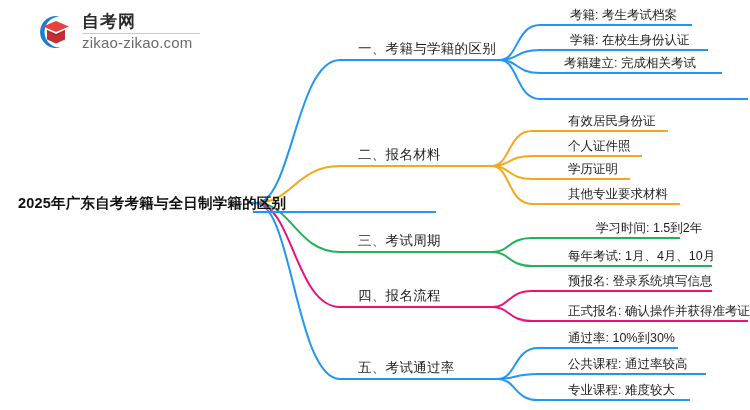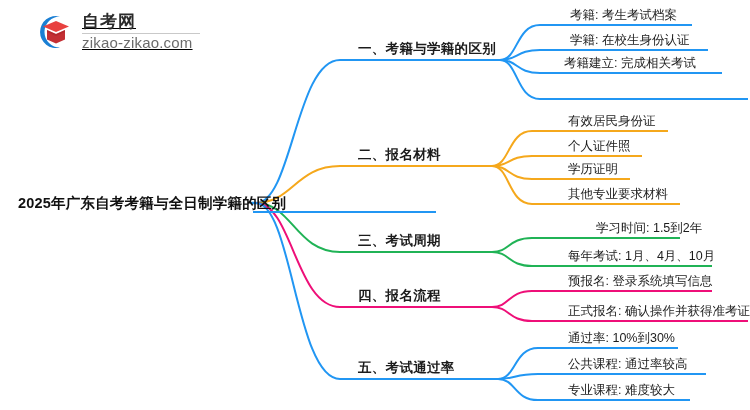--- a/index.html
+++ b/index.html
@@ -31,21 +31,20 @@
     left: 0;
     top: 2px;
     width: 46px;
     height: 44px;
   }
   #logo-text-wrap {
     position: absolute;
     left: 52px;
     top: 4px;
     width: 126px;
-    text-decoration: underline;
   }
   #logo-title {
     font-size: 17px;
     font-weight: bold;
     color: #2b2b2b;
     letter-spacing: 1px;
     line-height: 20px;
     padding-bottom: 1px;
     border-bottom: 1px solid #c9c9c9;
     width: 118px;
@@ -75,21 +74,21 @@
     line-height: 16px;
   }
   .node-root {
     font-size: 14.5px;
     font-weight: bold;
     color: #111111;
     letter-spacing: 0.2px;
   }
   .node-branch {
     font-size: 13.5px;
-    font-weight: bold;
+    font-weight: normal;
     color: #1c1c1c;
     letter-spacing: 0.3px;
     padding-bottom: 3px;
   }
   .node-leaf {
     font-size: 12.5px;
     font-weight: normal;
     color: #1c1c1c;
     padding-bottom: 10px;
   }

